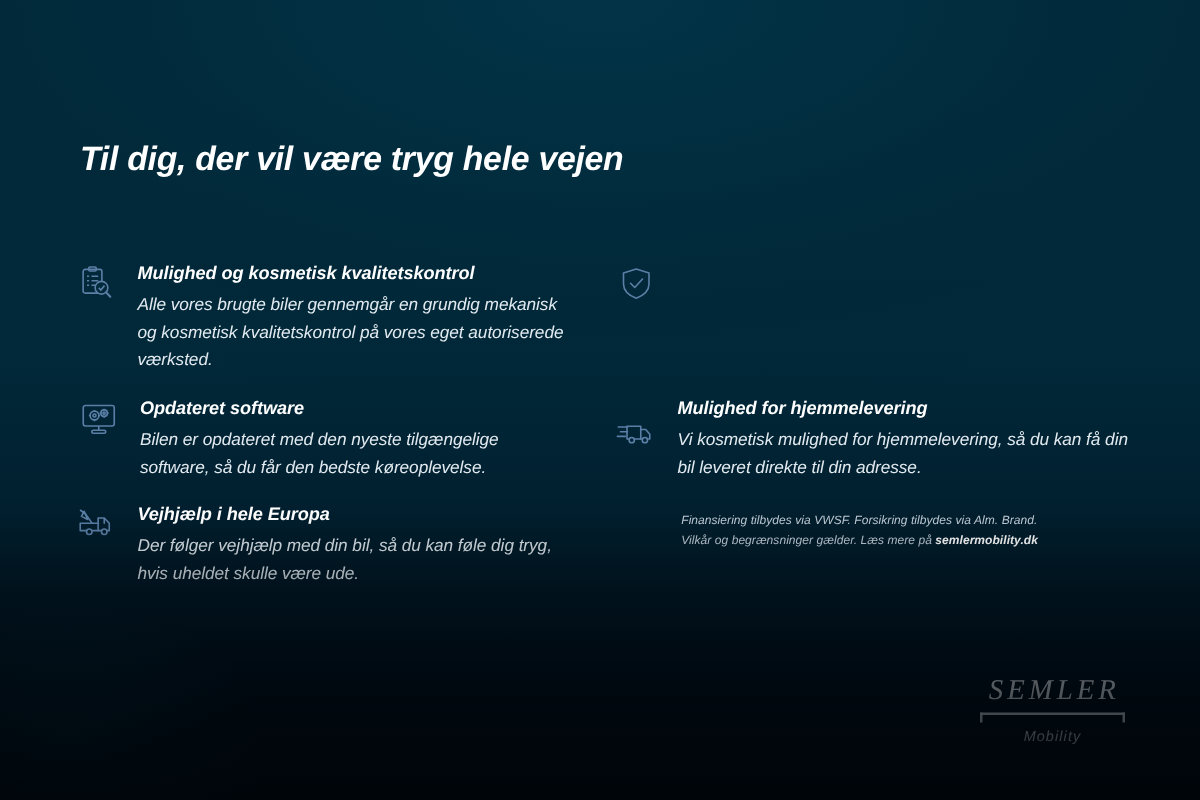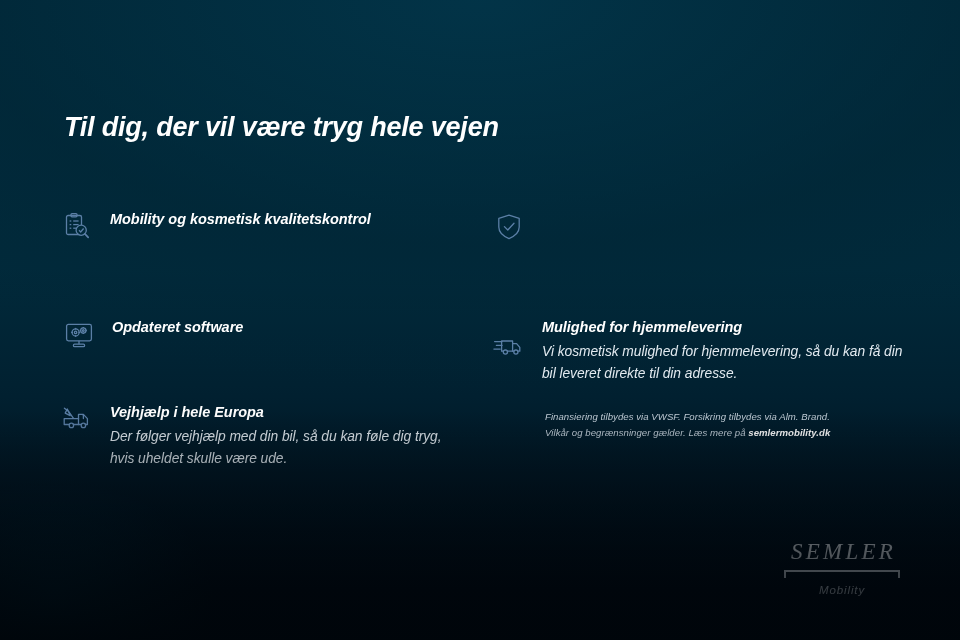--- a/index.html
+++ b/index.html
@@ -180,21 +180,22 @@
           <line x1="7.6" y1="12.6" x2="9.3" y2="12.6"></line>
           <line x1="11.2" y1="12.6" x2="16.6" y2="12.6"></line>
           <line x1="7.6" y1="16.2" x2="9.3" y2="16.2"></line>
           <line x1="11.2" y1="16.2" x2="14.5" y2="16.2"></line>
           <circle cx="19.2" cy="18.2" r="5.1" fill="#012b3c"></circle>
           <polyline points="17,18.3 18.7,20 21.6,16.5"></polyline>
           <line x1="22.9" y1="21.9" x2="26.2" y2="25.4" stroke-width="1.7" stroke-linecap="round"></line>
         </svg>
       </span>
       <div class="ftext">
-        <p class="f-head">Mobility og kosmetisk kvalitetskontrol</p>
+        <p class="f-head">Mulighed og kosmetisk kvalitetskontrol</p>
+        <p class="f-body">Alle vores brugte biler gennemgår en grundig mekanisk og kosmetisk kvalitetskontrol på vores eget autoriserede værksted.</p>
       </div>
     </div>
 
     <div class="feature" id="feat-1">
       <span class="icon">
         <svg width="30" height="30" viewBox="0 0 30 30" fill="none" stroke="currentColor" stroke-width="1.3">
           <rect x="2.6" y="4.4" width="24.8" height="16.4" rx="1.8"></rect>
           <line x1="15" y1="20.8" x2="15" y2="24.2"></line>
           <rect x="9.4" y="24.2" width="11.2" height="2.4" rx="1.2"></rect>
           <circle cx="11.6" cy="12.4" r="3.5"></circle>
@@ -206,20 +207,21 @@
           <circle cx="19.3" cy="10.5" r="2.6"></circle>
           <circle cx="19.3" cy="10.5" r="0.9"></circle>
           <line x1="19.3" y1="6.9" x2="19.3" y2="8.2"></line>
           <line x1="19.3" y1="12.8" x2="19.3" y2="14.1"></line>
           <line x1="15.7" y1="10.5" x2="17" y2="10.5"></line>
           <line x1="21.6" y1="10.5" x2="22.9" y2="10.5"></line>
         </svg>
       </span>
       <div class="ftext">
         <p class="f-head">Opdateret software</p>
+        <p class="f-body">Bilen er opdateret med den nyeste tilgængelige software, så du får den bedste køreoplevelse.</p>
       </div>
     </div>
 
     <div class="feature" id="feat-2">
       <span class="icon">
         <svg width="32" height="28" viewBox="0 0 32 28" fill="none" stroke="currentColor" stroke-width="1.3" stroke-linejoin="round" stroke-linecap="round">
           <path d="M8.5 19.5 H3.2 V13.6 H17.5 V9.4 H22.4 L26.4 13.6 V19.5 H24.4"></path>
           <line x1="12.4" y1="19.5" x2="20.3" y2="19.5"></line>
           <circle cx="10.4" cy="20.4" r="2.2"></circle>
           <circle cx="22.4" cy="20.4" r="2.2"></circle>

